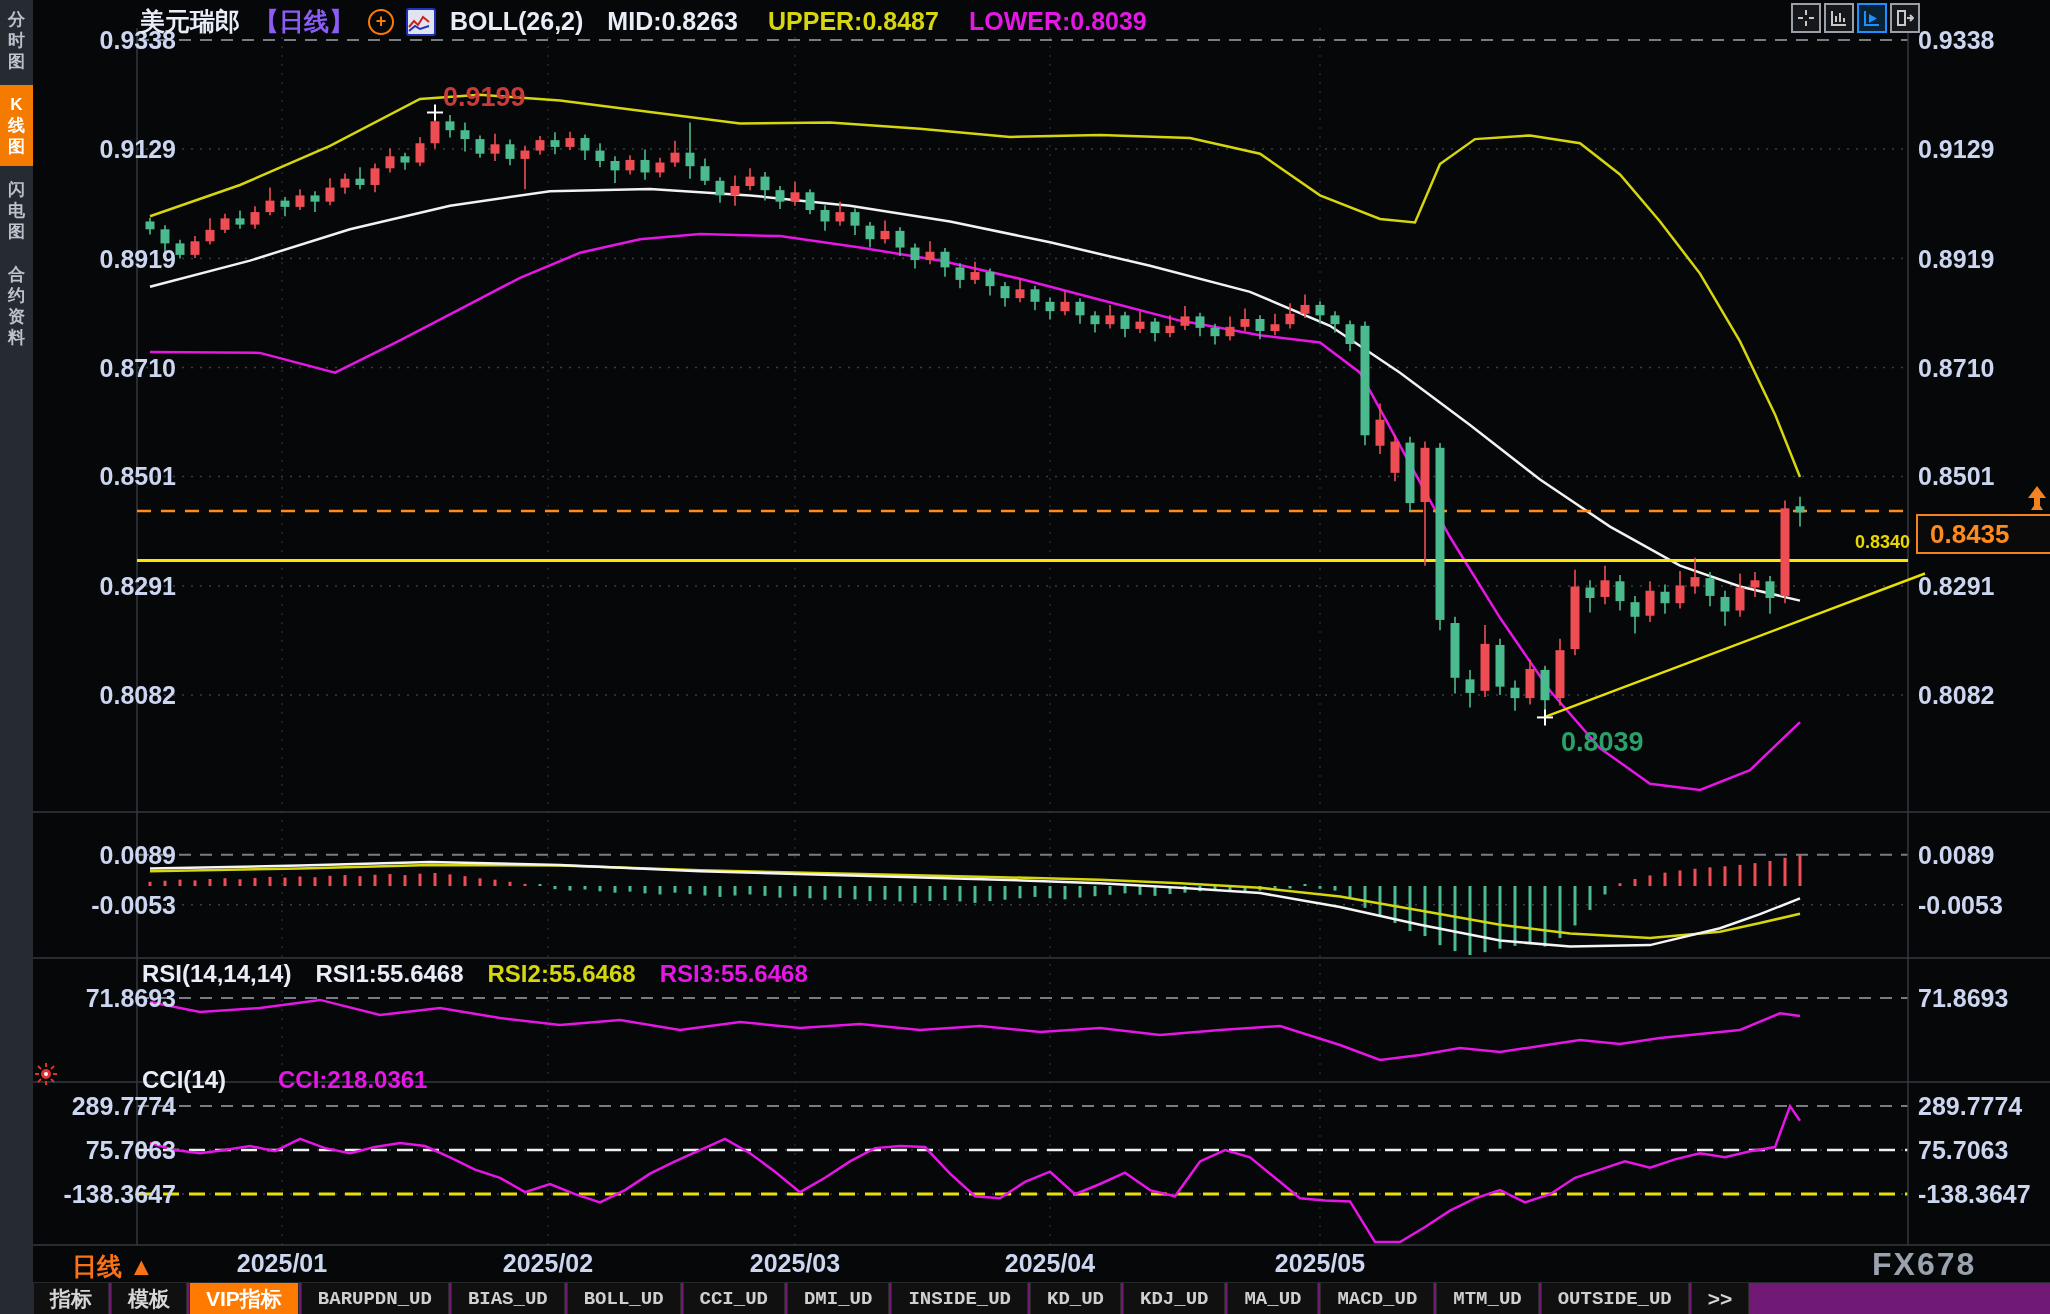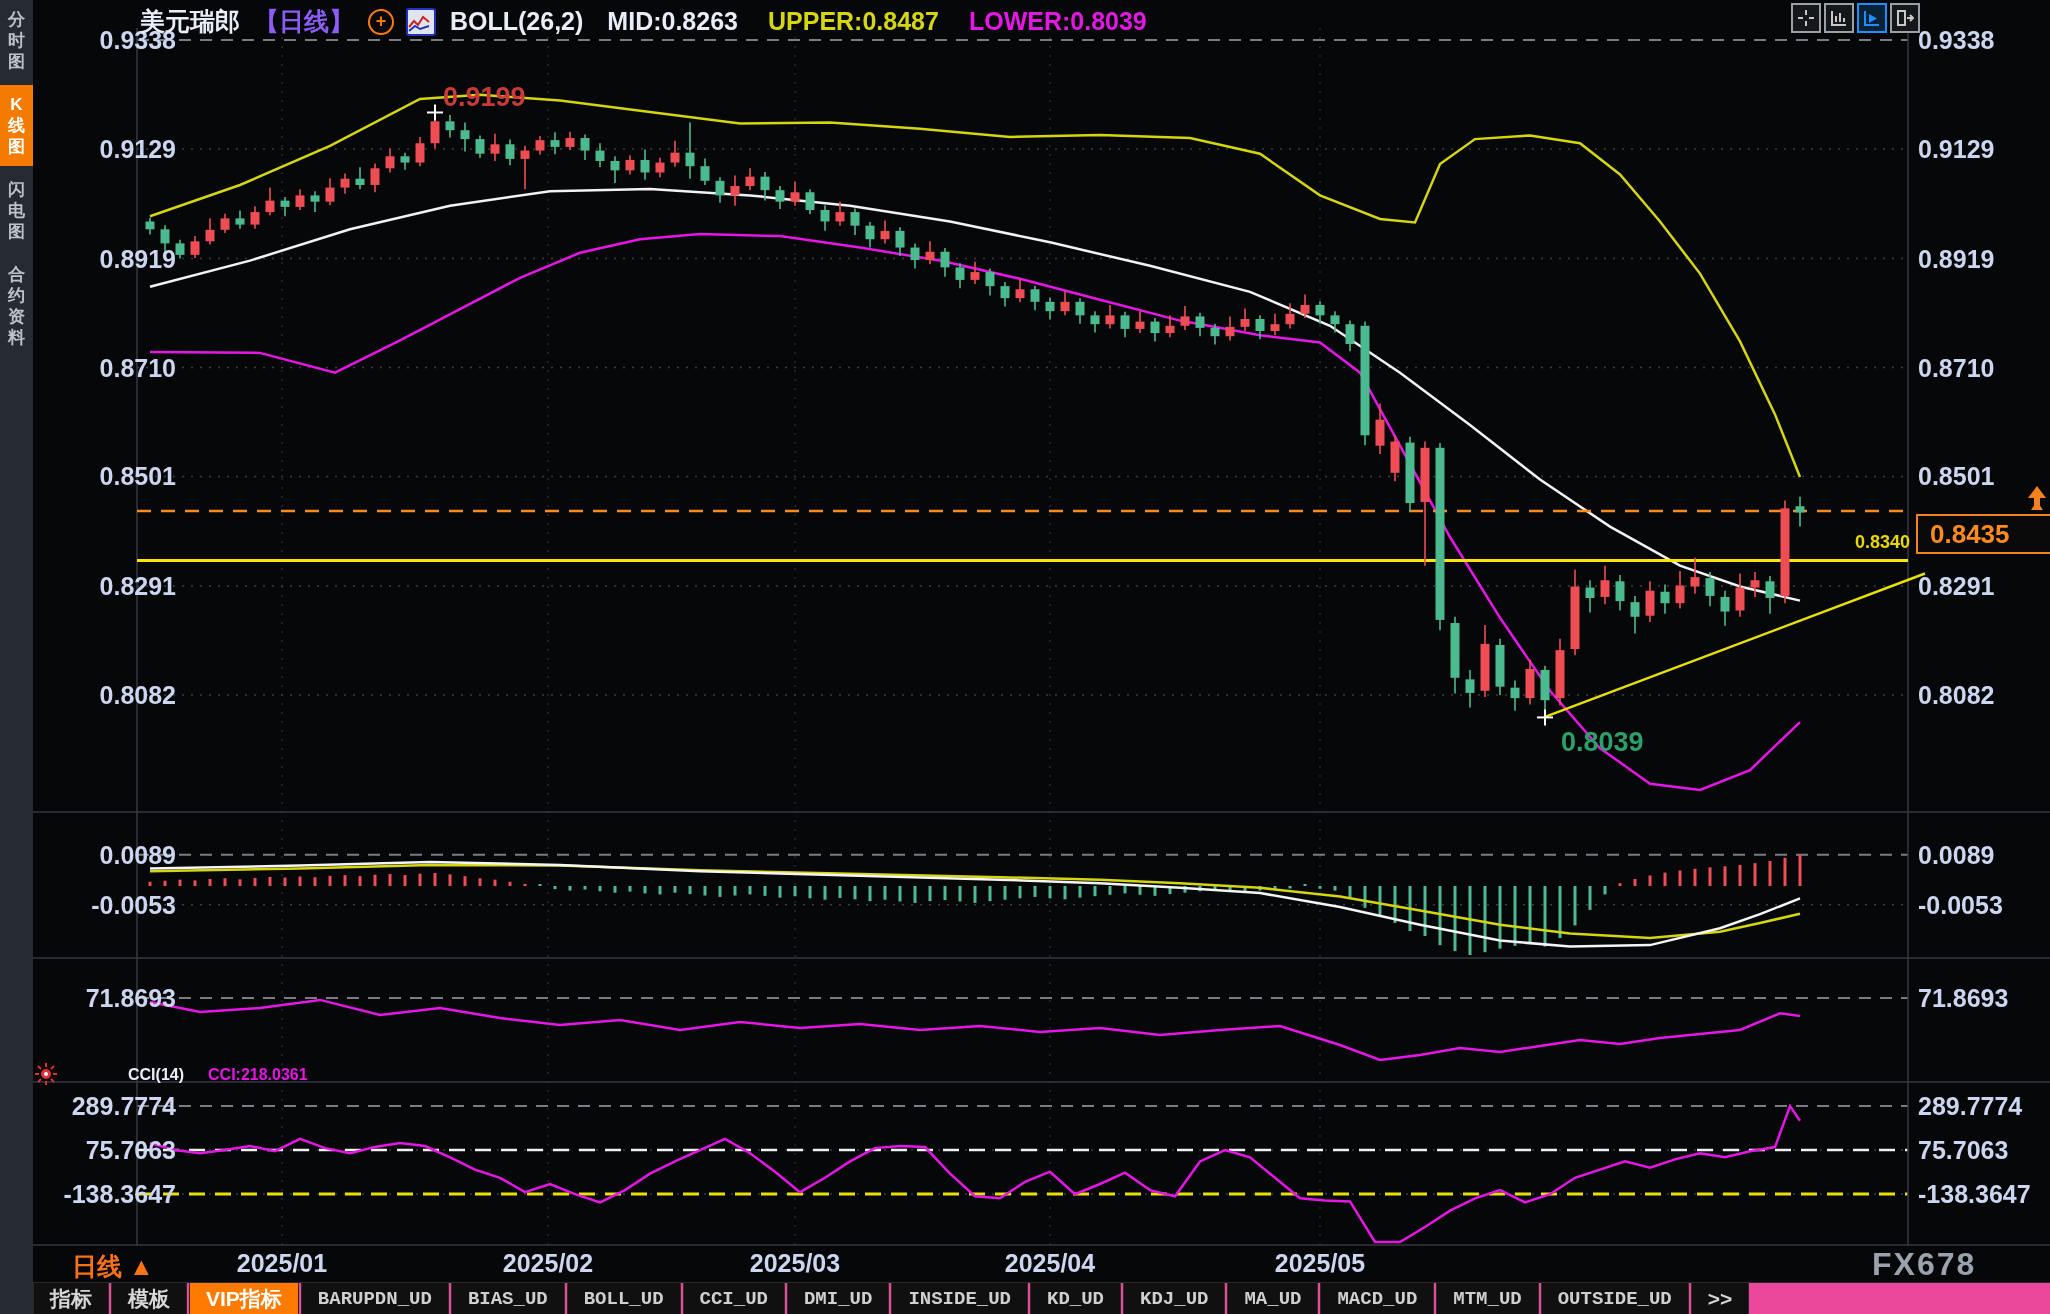--- a/index.html
+++ b/index.html
@@ -17,38 +17,38 @@
   .hline-row{position:absolute;display:flex;align-items:center;z-index:6;white-space:nowrap;}
   #header-row{left:140px;top:5px;font-size:25px;font-weight:700;}
   .t-white{color:#e8edf8;} .t-orange{color:#8b5cf6;} .t-yellow{color:#d6d60e;} .t-magenta{color:#e616e6;}
   .gap14{margin-right:14px;} .gap24{margin-right:24px;} .gap30{margin-right:30px;}
   #plus-icon{width:22px;height:22px;border:2px solid #ff7a00;border-radius:50%;color:#ff7a00;
              font-size:18px;line-height:20px;text-align:center;font-weight:700;margin-right:12px;cursor:pointer;}
   #mini-chart-icon{width:26px;height:24px;margin-right:14px;position:relative;background:#dfe4ee;
                    border:2px solid #2233bb;border-radius:3px;}
   #macd-row{left:142px;top:816px;font-size:24px;font-weight:700;}
   #rsi-row{left:142px;top:960px;font-size:24px;font-weight:700;}
-  #cci-row{left:128px;top:1066px;font-size:16px;font-weight:700;}
+  #cci-row{left:142px;top:1066px;font-size:24px;font-weight:700;gap:28px;}
   
   #toolbar{position:absolute;left:1791px;top:3px;display:flex;gap:3px;z-index:6;}
   .tool-btn{width:26px;height:26px;background:#15171a;border:2px solid #9aa0a8;display:flex;
             align-items:center;justify-content:center;cursor:pointer;}
   .tool-btn.active{border-color:#1e8fff;background:#0a2236;}
   
   #price-box{position:absolute;left:1916px;top:514px;width:128px;height:36px;background:#0a0a0a;
              border:2px solid #f58220;color:#ff8b1f;font-size:26px;font-weight:700;
              display:flex;align-items:center;padding-left:12px;z-index:6;}
   #level-label{position:absolute;left:1770px;top:532px;width:140px;text-align:right;color:#e8d800;
                font-size:18px;font-weight:700;z-index:6;}
   #arrow-marker{position:absolute;left:2026px;top:484px;z-index:7;}
   
   #period-label{position:absolute;left:72px;top:1250px;color:#f97316;font-size:25px;font-weight:700;z-index:6;cursor:pointer;}
   #watermark{position:absolute;left:1872px;top:1246px;color:#9aa2ad;font-size:32px;font-weight:700;
              letter-spacing:2px;z-index:6;}
-  #tabbar{position:absolute;left:33px;right:0;bottom:0;height:31px;background:#ec4899;display:flex;
+  #tabbar{position:absolute;left:33px;right:0;bottom:0;height:31px;background:#701a75;display:flex;
           border-top:1px solid #26282c;z-index:8;align-items:stretch;}
   .tab{display:flex;align-items:center;padding:0 16px;margin-right:2px;background:#101010;
        border:1px solid #2a2a2a;border-top:none;border-bottom:none;color:#d6d6d6;cursor:pointer;white-space:nowrap;}
   .tab.cn{font-size:21px;font-weight:700;}
   .tab.ud{font-family:"Liberation Mono", monospace;font-size:19px;font-weight:700;color:#cfcfcf;}
   .tab.active{background:#ff7a00;color:#fff;}
   #sun-icon{position:absolute;left:34px;top:1062px;z-index:6;}
 </style>
 </head>
 <body>
@@ -531,20 +531,26 @@
     <div class="tool-btn">
       <svg width="18" height="18" viewBox="0 0 18 18" stroke="#c8c8c8" stroke-width="2" fill="none">
         <rect x="2" y="2" width="7" height="14"></rect>
           <line x1="11" y1="9" x2="17" y2="9"></line>
         <polyline points="14,6 17,9 14,12"></polyline>
       </svg>
     </div>
   </div>
 
 
+  <div id="rsi-row" class="hline-row">
+    <span class="t-white gap24">RSI(14,14,14)</span>
+    <span class="t-white gap24">RSI1:55.6468</span>
+    <span class="t-yellow gap24">RSI2:55.6468</span>
+    <span class="t-magenta">RSI3:55.6468</span>
+  </div>
 
   <div id="cci-row" class="hline-row">
     <span class="t-white gap24">CCI(14)</span>
     <span class="t-magenta">CCI:218.0361</span>
   </div>
 
   <div id="sun-icon">
     <svg width="24" height="24" viewBox="0 0 24 24">
       <g stroke="#e03030" stroke-width="2">
         <line x1="12" y1="1" x2="12" y2="5"></line>

